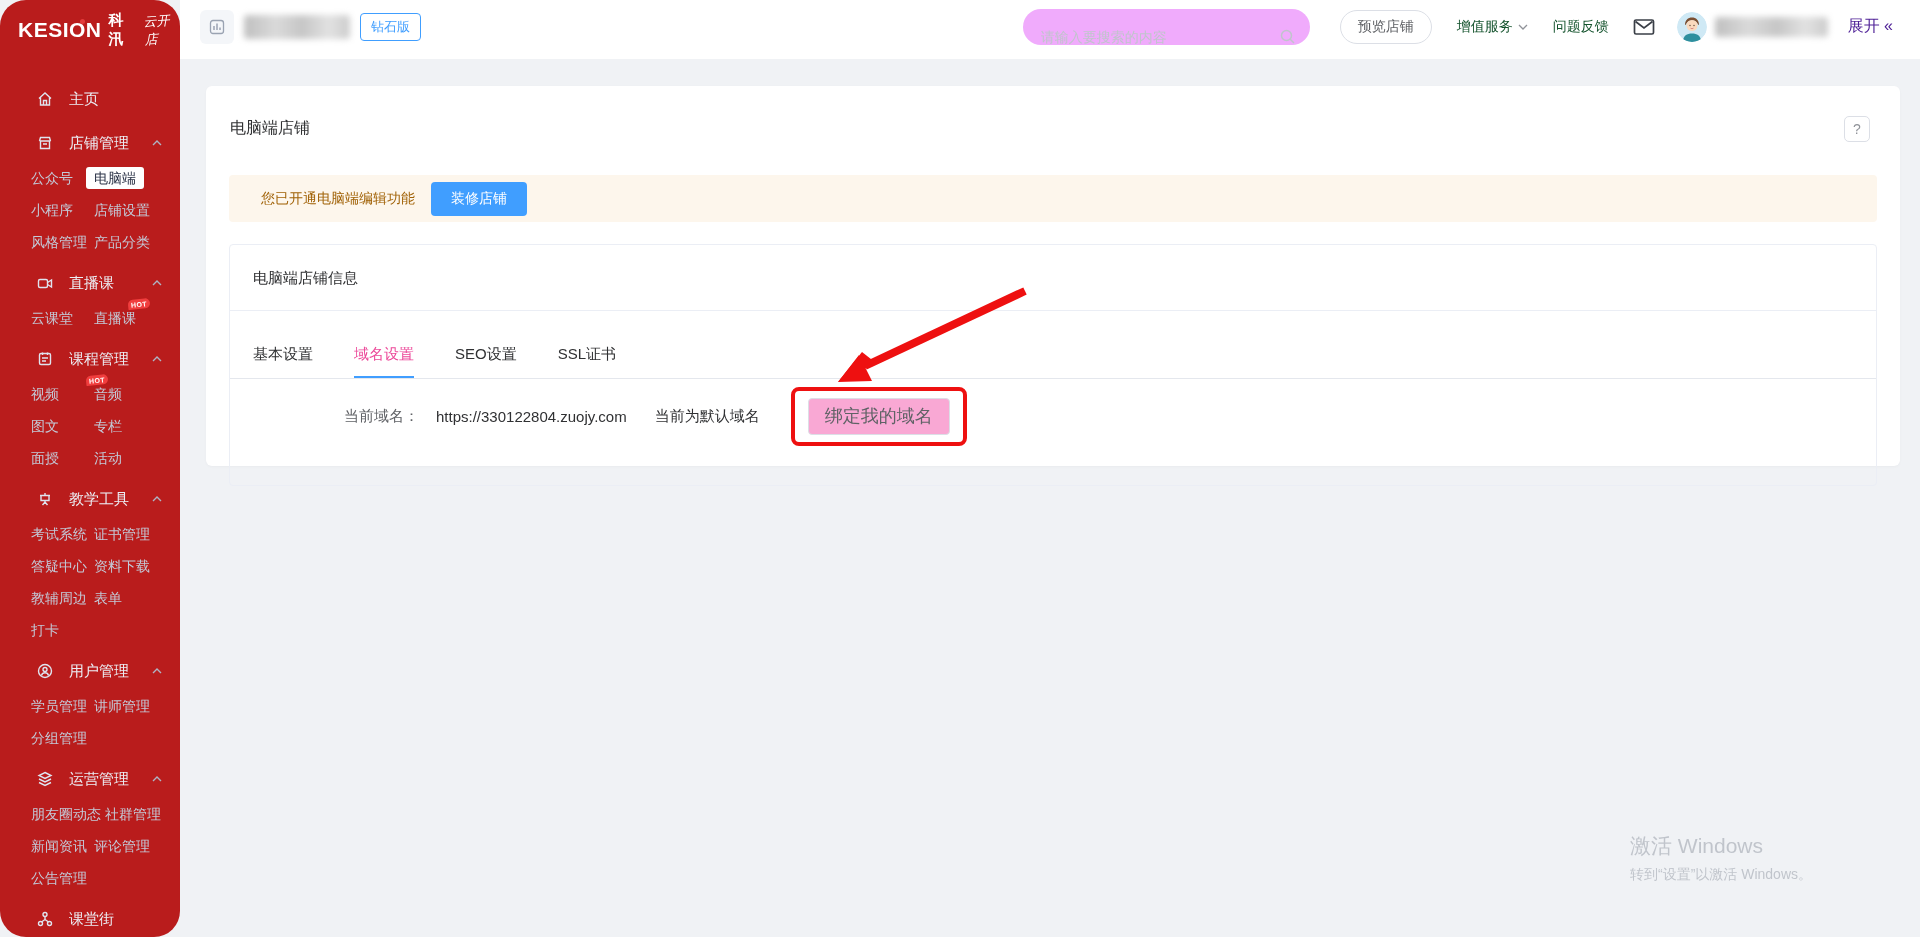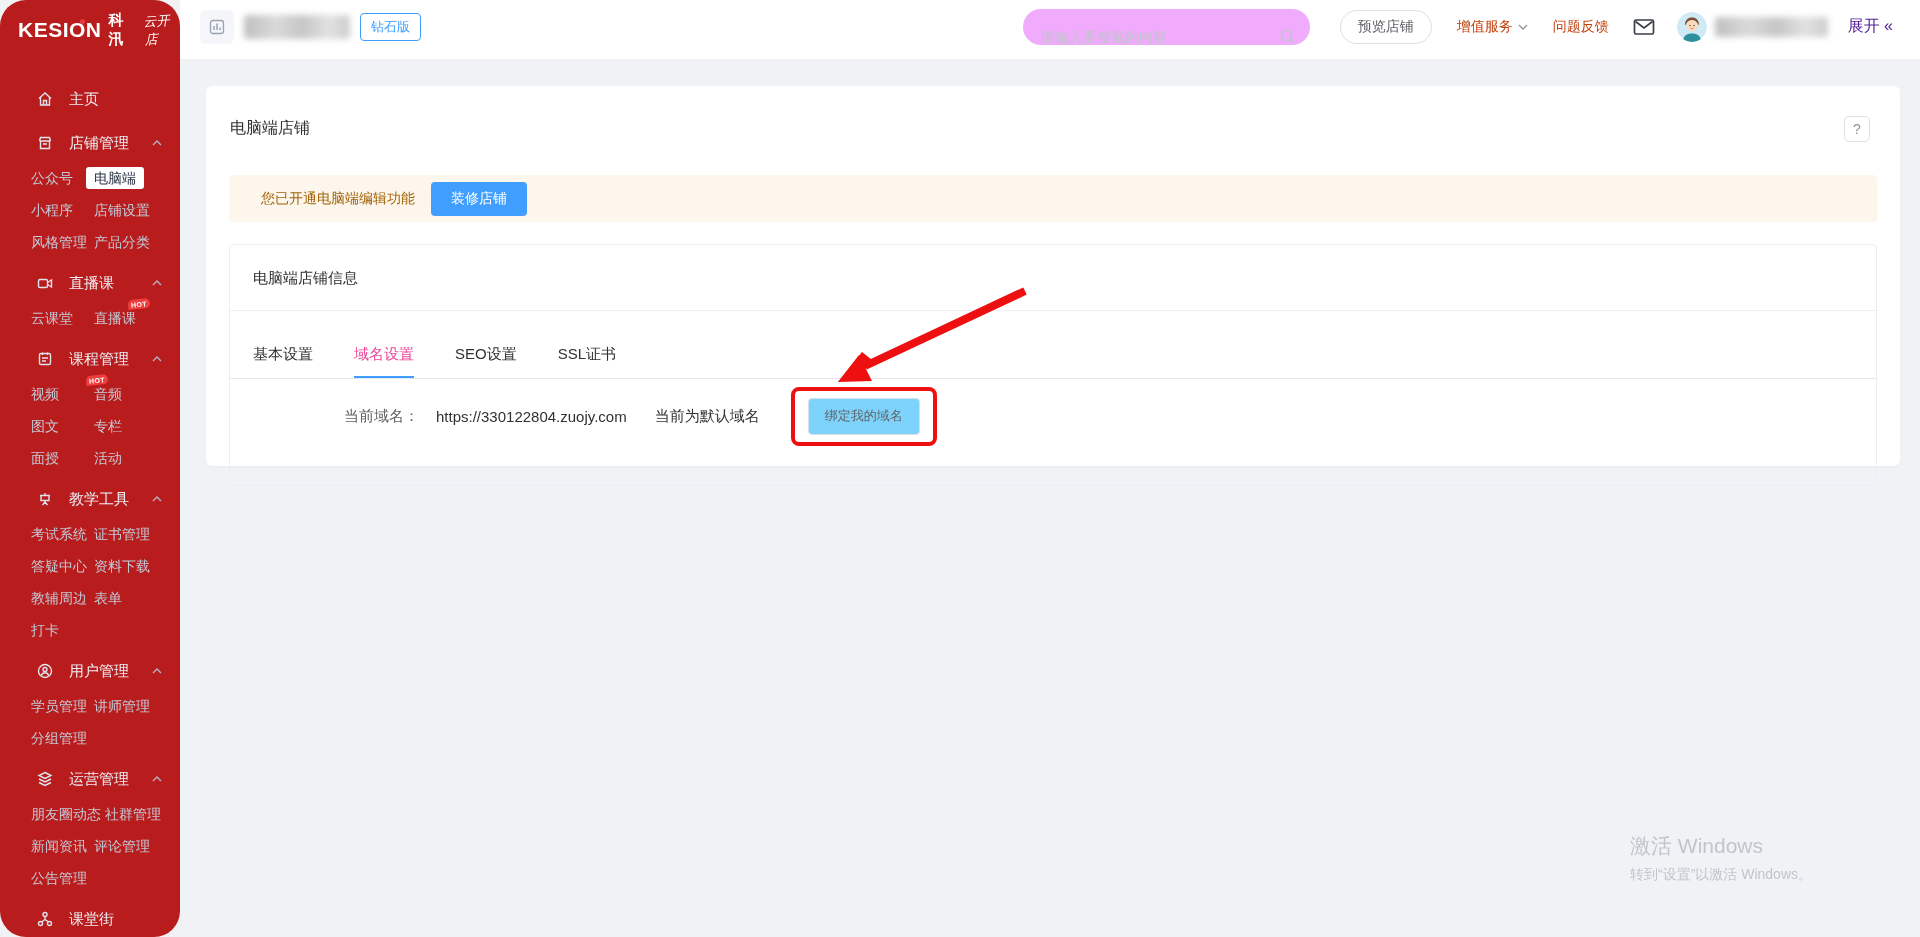--- a/index.html
+++ b/index.html
@@ -27,21 +27,21 @@
   
   .topbar { position:fixed; left:180px; right:0; top:0; height:59px; background:#fff; display:flex; align-items:center; padding:0 27px 6px 20px; z-index:10; }
   .chart-btn { width:34px; height:34px; background:#f4f6f9; border-radius:6px; display:flex; align-items:center; justify-content:center; cursor:pointer; }
   .blurblock { background:linear-gradient(90deg,#bfbfbf,#dadada 30%,#c6c6c6 55%,#e2e2e2 80%,#cccccc); filter:blur(3px); border-radius:4px; }
   .store-blur { width:106px; height:24px; margin-left:10px; }
   .badge-diamond { margin-left:10px; border:1px solid #409eff; color:#409eff; font-size:13px; border-radius:4px; padding:4px 10px; background:#fff; cursor:pointer; white-space:nowrap; }
   .search { margin-left:auto; width:287px; height:36px; background:#f0abfc; border-radius:18px; display:flex; align-items:flex-end; padding:0 14px 0 18px; }
   .search input { flex:1; border:none; outline:none; background:transparent; font-size:14px; color:#606266; font-family:inherit; }
   .search input::placeholder { color:#c0c4cc; }
   .pill-btn { margin-left:30px; border:1px solid #dcdfe6; border-radius:18px; height:34px; padding:0 17px; display:flex; align-items:center; font-size:14px; color:#606266; background:#fff; cursor:pointer; white-space:nowrap; }
-  .top-link { margin-left:25px; font-size:14px; color:#c2410c; cursor:pointer; display:flex; align-items:center; gap:5px; white-space:nowrap; }
+  .top-link { margin-left:25px; font-size:14px; color:#14532d; cursor:pointer; display:flex; align-items:center; gap:5px; white-space:nowrap; }
   .mail { margin-left:24px; cursor:pointer; display:flex; }
   .avatar { margin-left:22px; width:30px; height:30px; border-radius:50%; overflow:hidden; cursor:pointer; flex:0 0 30px; }
   .name-blur { width:113px; height:20px; margin-left:8px; }
   .expand { margin-left:20px; font-size:16px; color:#4c1d95; cursor:pointer; white-space:nowrap; }
 
   
   .content { margin-left:180px; padding-top:59px; height:937px; }
   .card { margin:27px 20px 0 26px; height:380px; background:#fff; border-radius:6px; position:relative; box-shadow:0 1px 3px rgba(0,0,0,0.03); }
   .card-head { padding:32px 24px 0; }
   .page-title { font-size:16px; color:#303133; font-weight:500; line-height:20px; }
@@ -52,21 +52,21 @@
   .info-box { margin:22px 23px 0; border:1px solid #ebeef5; border-radius:4px; padding-bottom:32px; }
   .info-title { padding:22px 23px; font-size:15px; color:#303133; border-bottom:1px solid #ebeef5; line-height:21px; }
   .tabs { display:flex; padding:34px 23px 0; border-bottom:1px solid #e4e7ed; }
   .tab { margin-right:41px; font-size:15px; color:#303133; padding-bottom:12px; cursor:pointer; border-bottom:2px solid transparent; }
   .tab.active { color:#ec4899; border-bottom-color:#409eff; }
   .domain-row { height:74px; display:flex; align-items:center; padding-left:114px; font-size:15px; }
   .domain-label { color:#606266; }
   .domain-value { color:#303133; margin-left:17px; }
   .domain-status { color:#303133; margin-left:28px; }
   .bind-wrap { margin-left:48px; position:relative; display:inline-flex; }
-  .bind-btn { border:1px solid #dcdfe6; background:#7dd3fc; border-radius:4px; height:37px; padding:0 16px; font-size:13px; color:#606266; cursor:pointer; font-family:inherit; white-space:nowrap; }
+  .bind-btn { border:1px solid #dcdfe6; background:#f9a8d4; border-radius:4px; height:37px; padding:0 16px; font-size:18px; color:#606266; cursor:pointer; font-family:inherit; white-space:nowrap; }
   .anno-rect { position:absolute; left:-17px; top:-11px; right:-17px; bottom:-11px; border:4px solid #ee1010; border-radius:8px; pointer-events:none; }
 
   .anno-arrow { position:absolute; left:0; top:0; width:1920px; height:937px; pointer-events:none; z-index:30; }
 
   .watermark { position:absolute; left:1630px; top:832px; color:#9aa0aa; opacity:0.55; z-index:5; }
   .watermark .w1 { font-size:21px; }
   .watermark .w2 { font-size:14px; margin-top:6px; }
 </style>
 </head>
 <body>

